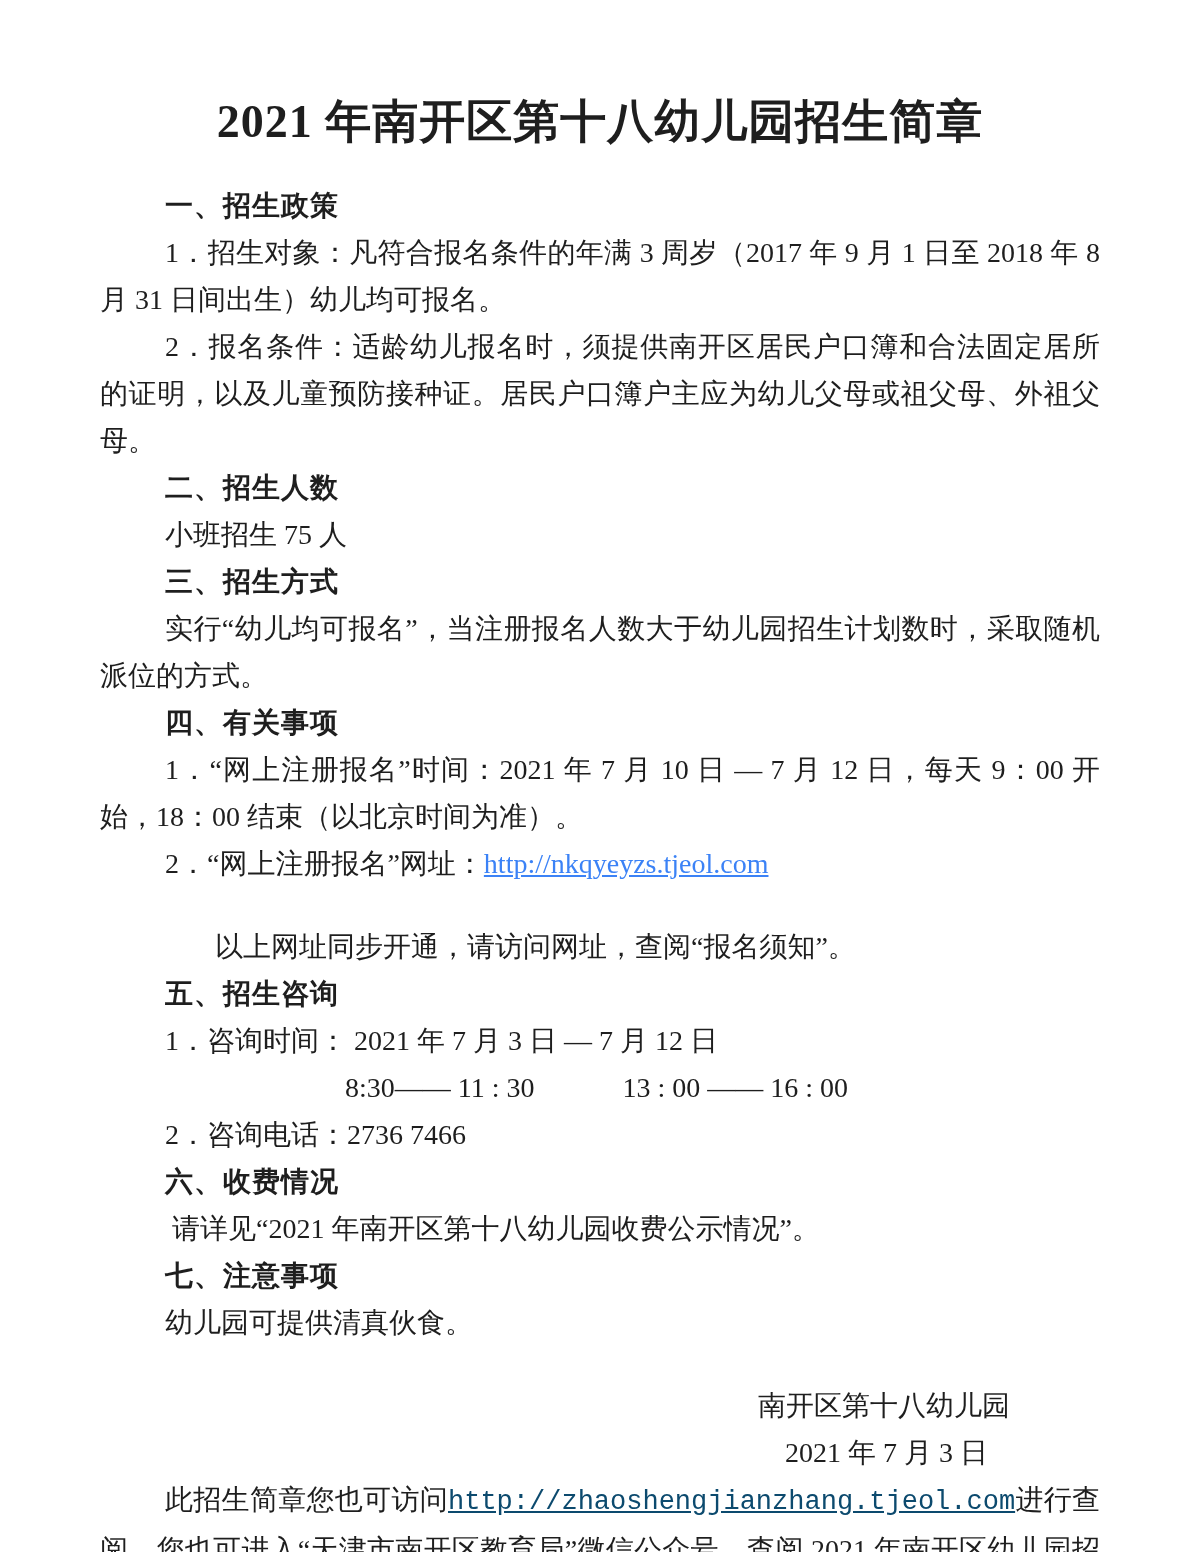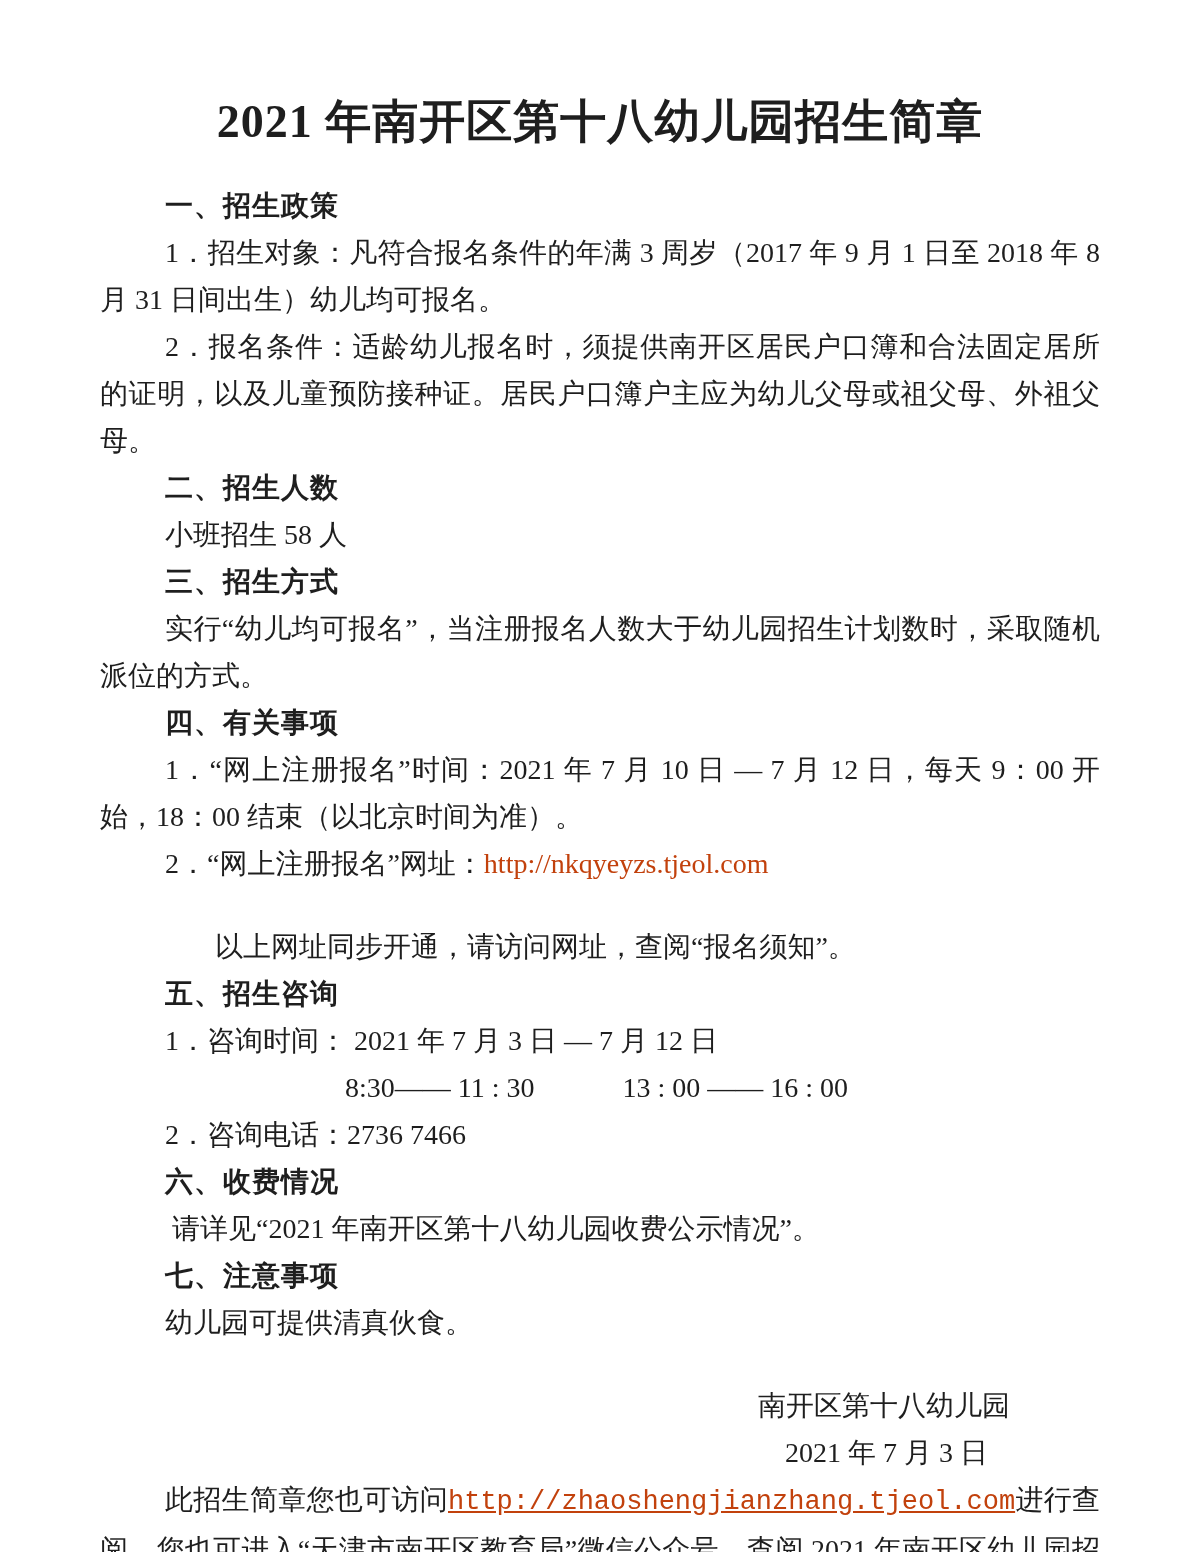--- a/index.html
+++ b/index.html
@@ -62,44 +62,45 @@
   }
   .sign-date {
     text-align: right;
     padding-right: 112px;
   }
   .footer-para {
     text-align: justify;
     text-indent: 65px;
   }
   a.link-blue {
-    color: #c2410c;
+    color: #3b82f6;
+    text-decoration: underline;
     cursor: pointer;
   }
   a.link-mono {
     font-family: "Liberation Mono", "DejaVu Sans Mono", monospace;
     font-size: 27px;
-    color: #c2410c;
+    color: #0c4a6e;
     text-decoration: underline;
     cursor: pointer;
   }
 </style>
 </head>
 <body>
 
 <div class="page">
 
   <h1 class="doc-title">2021 年南开区第十八幼儿园招生简章</h1>
 
   <div class="heading">一、招生政策</div>
   <div class="para">1．招生对象：凡符合报名条件的年满 3 周岁（2017 年 9 月 1 日至 2018 年 8 月 31 日间出生）幼儿均可报名。</div>
   <div class="para">2．报名条件：适龄幼儿报名时，须提供南开区居民户口簿和合法固定居所的证明，以及儿童预防接种证。居民户口簿户主应为幼儿父母或祖父母、外祖父母。</div>
 
   <div class="heading">二、招生人数</div>
-  <div class="line-indent">小班招生 58 人</div>
+  <div class="line-indent">小班招生 75 人</div>
 
   <div class="heading">三、招生方式</div>
   <div class="para">实行“幼儿均可报名”，当注册报名人数大于幼儿园招生计划数时，采取随机派位的方式。</div>
 
   <div class="heading">四、有关事项</div>
   <div class="para">1．“网上注册报名”时间：2021 年 7 月 10 日 — 7 月 12 日，每天 9：00 开始，18：00 结束（以北京时间为准）。</div>
   <div class="line-indent">
     <span>2．“网上注册报名”网址：</span><a class="link-blue">http://nkqyeyzs.tjeol.com</a>
   </div>
   <div class="note-line">以上网址同步开通，请访问网址，查阅“报名须知”。</div>

